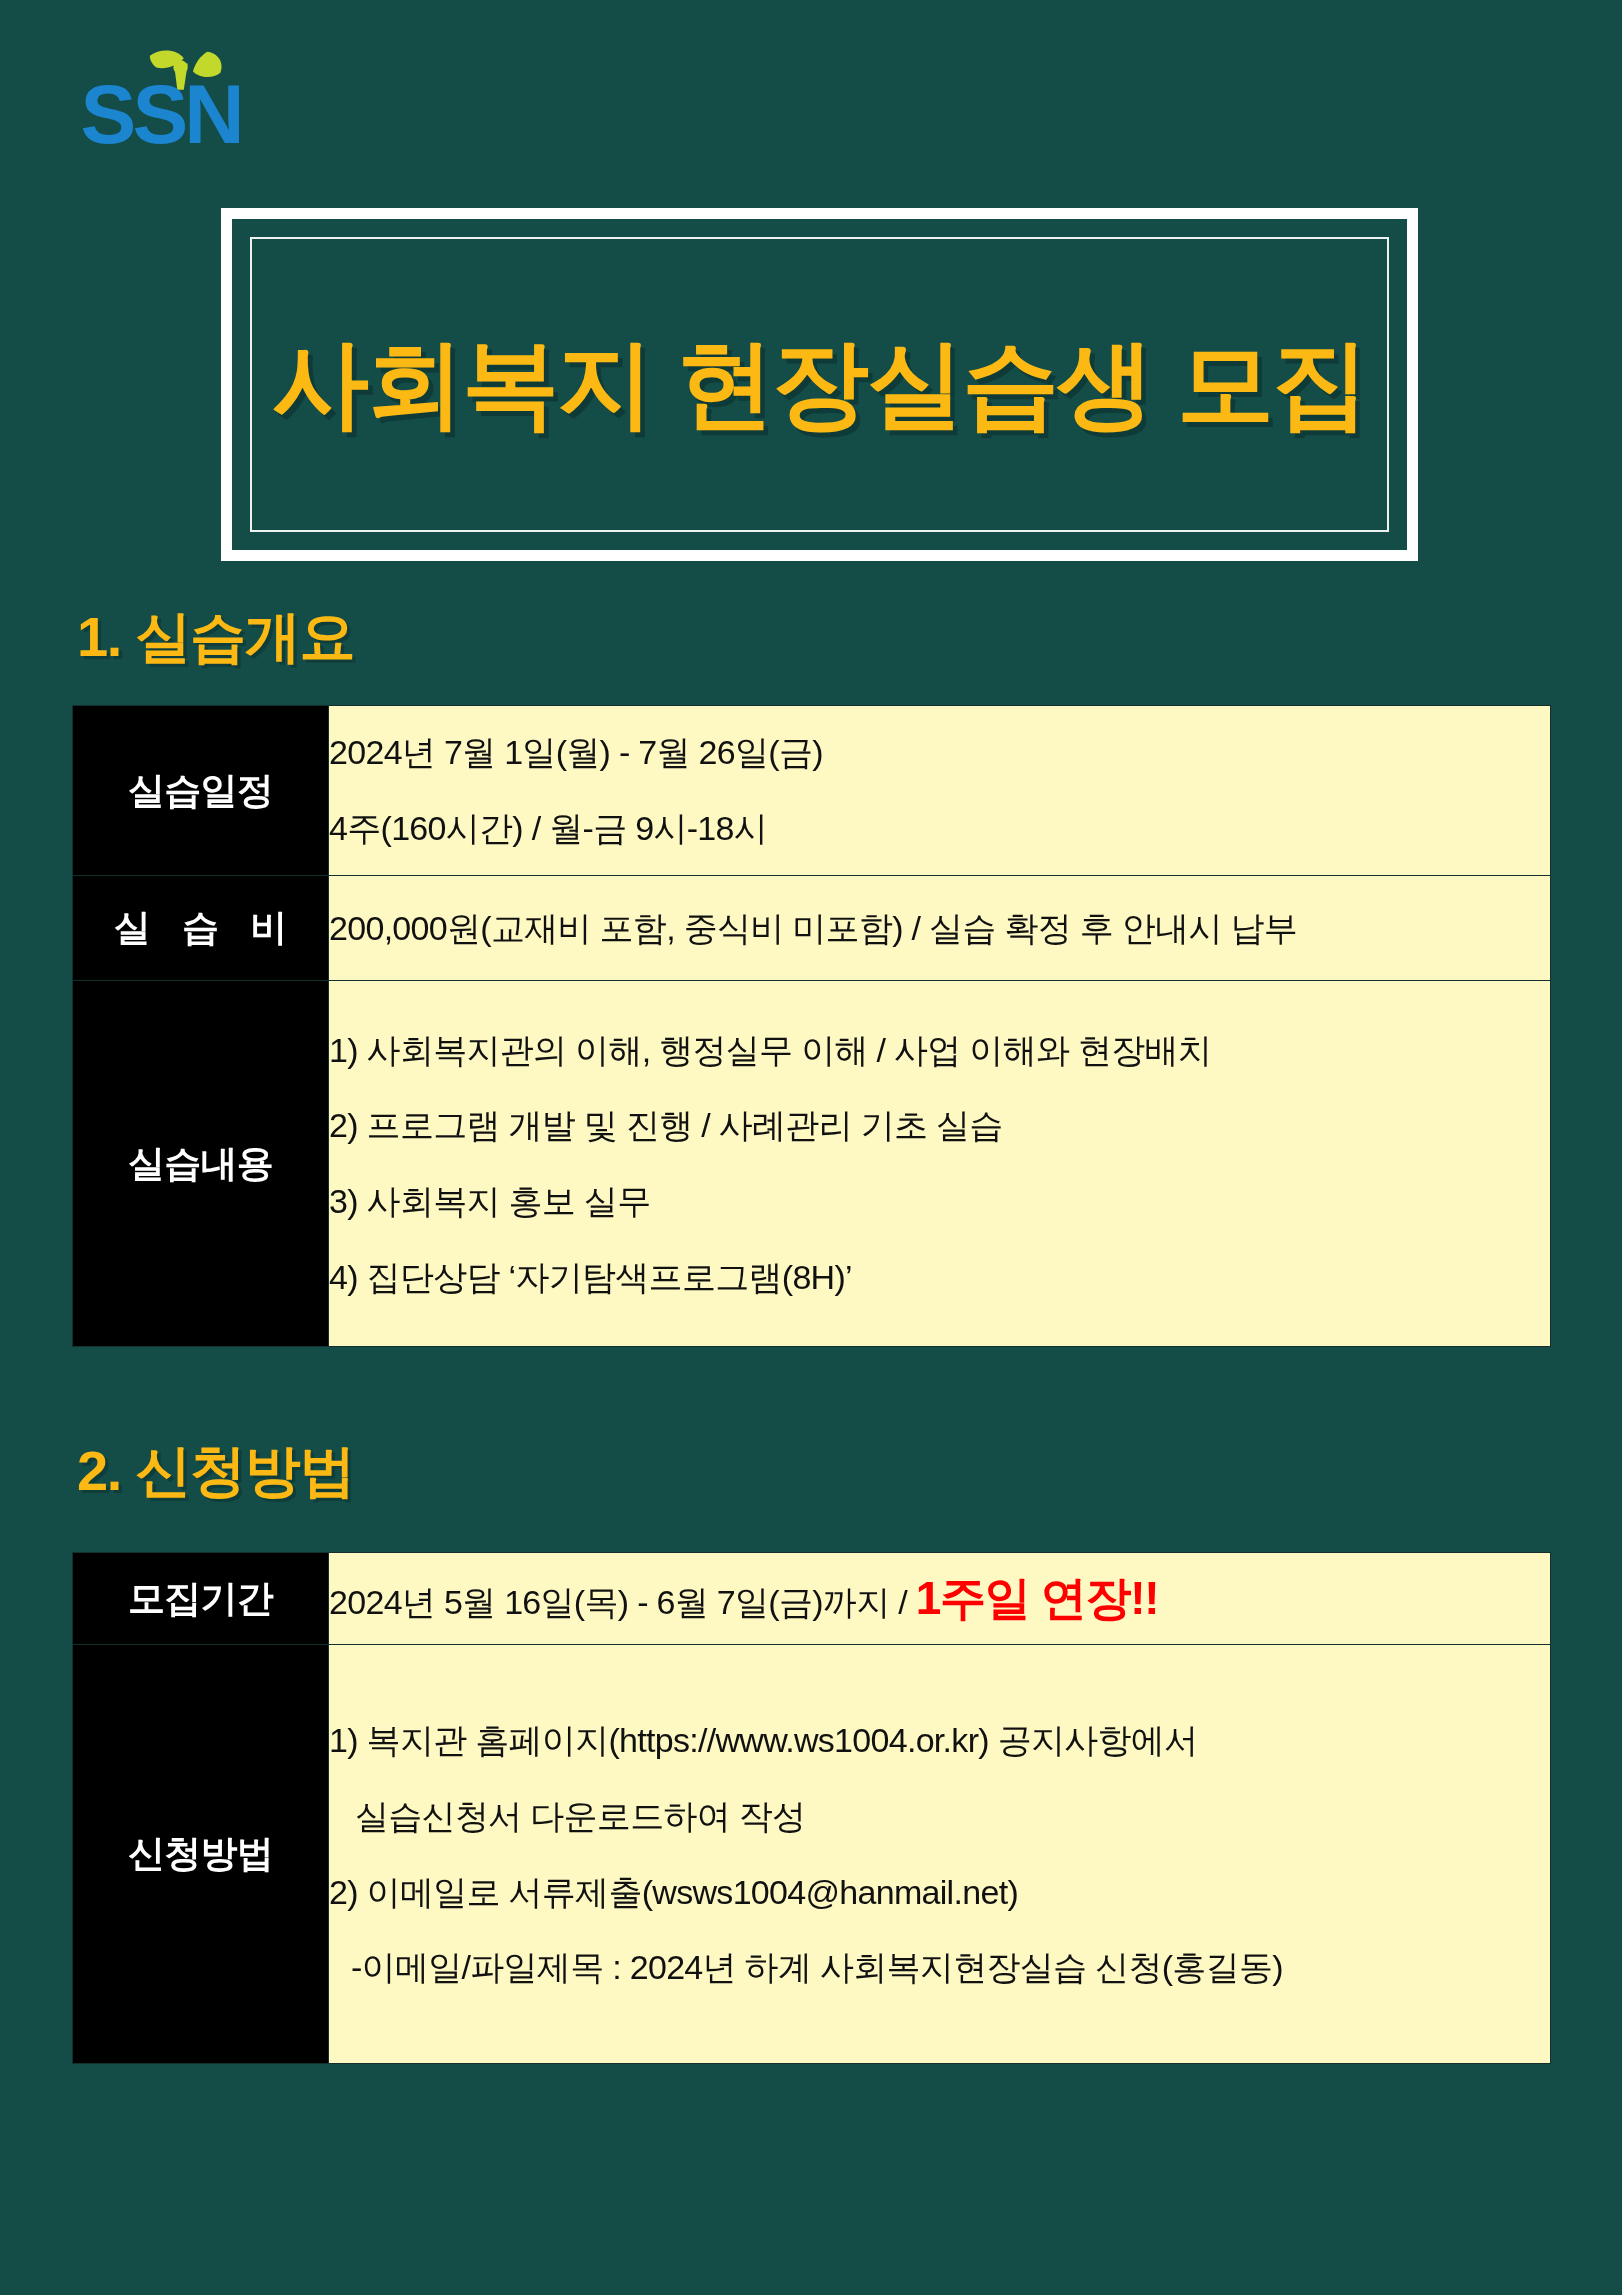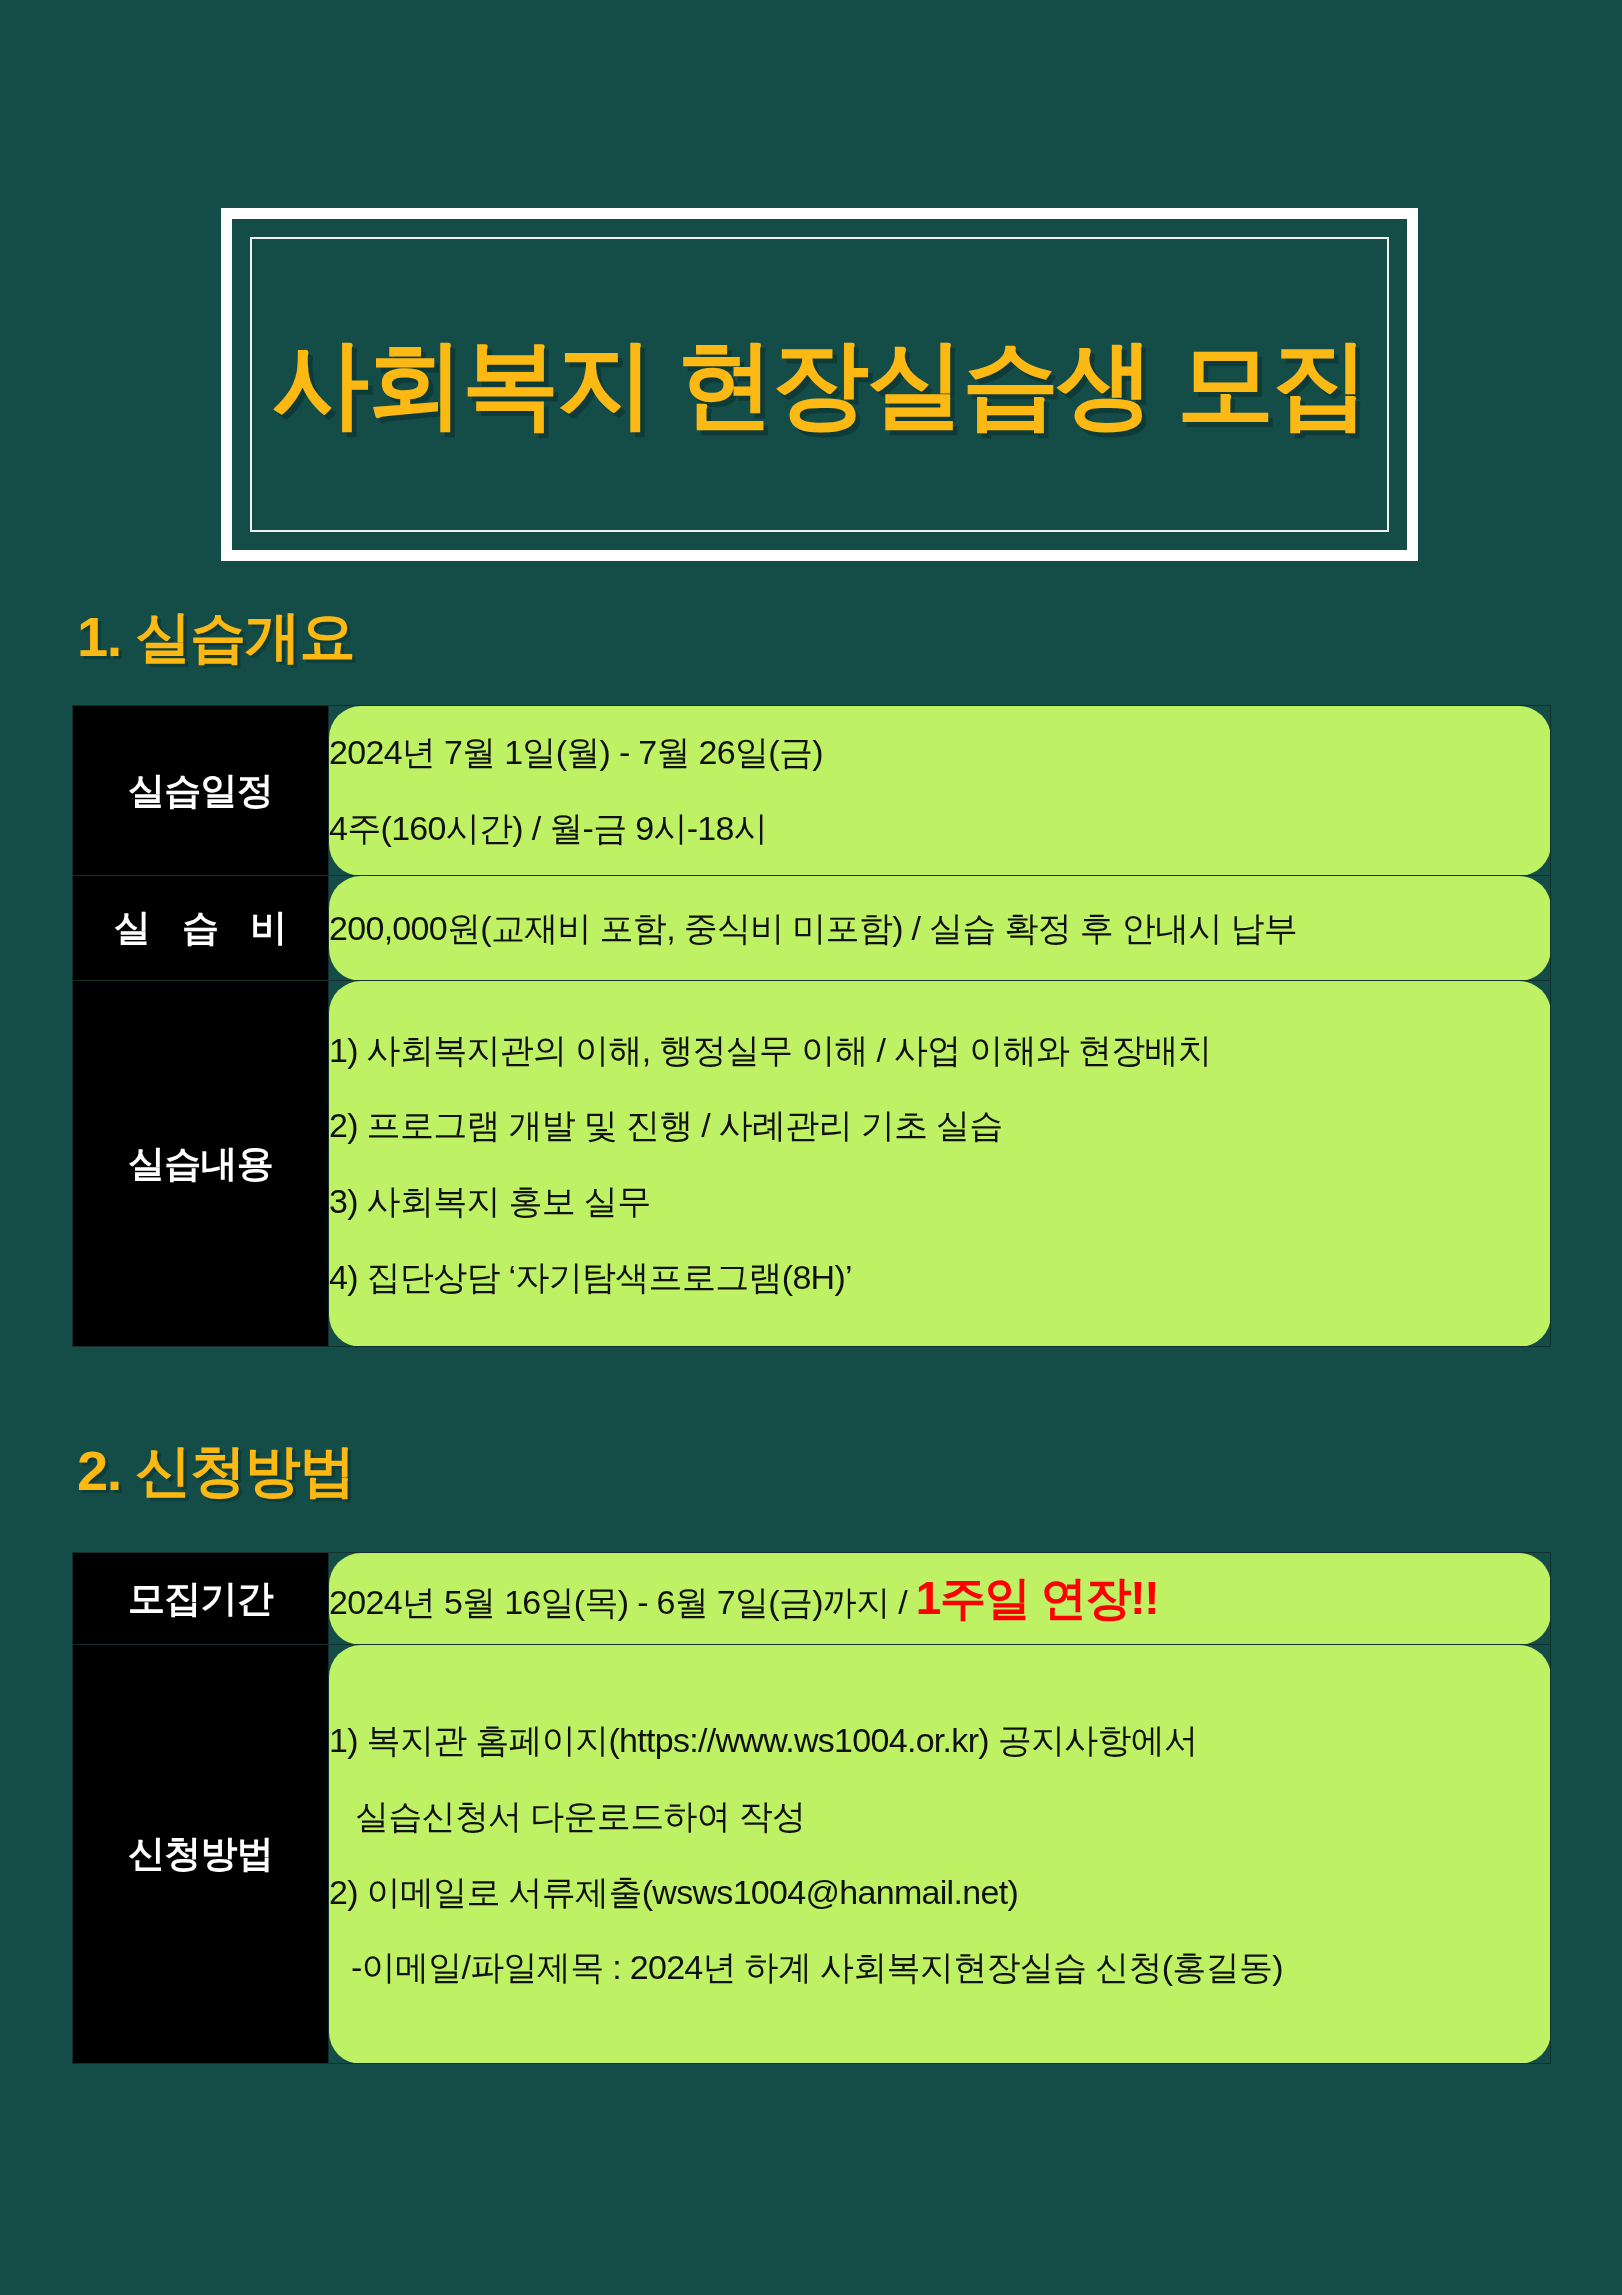--- a/index.html
+++ b/index.html
@@ -112,27 +112,26 @@
     background: #000000;
     color: #ffffff;
     font-size: 37px;
     font-weight: 700;
     text-align: center;
     letter-spacing: -0.7px;
     white-space: nowrap;
   }
   .label-cell.spaced { letter-spacing: 10.5px; text-indent: 10.5px; }
   .content-cell {
-    background: #bef264;
+    background: #fef9c3;
     color: #111111;
     font-size: 34px;
     line-height: 1.55;
     padding: 19.6px 0 19.6px 25px;
     letter-spacing: -0.7px;
-    border-radius: 32px;
   }
   .content-cell .line { white-space: nowrap; display: block; }
   .content-cell .line + .line { margin-top: 23px; }
   .content-cell .indent { padding-left: 26px; }
   .content-cell .indent2 { padding-left: 22px; }
   .emphasis-red {
     color: #ff0000;
     font-size: 46px;
     font-weight: 700;
     letter-spacing: -1.3px;
@@ -144,20 +143,31 @@
   .r-period     { height: 92px; }
   .r-method     { height: 419px; }
   .r-inquiry    { height: 98px; }
 
   .tight-content { padding-top: 9.2px; padding-bottom: 9.2px; }
 </style>
 </head>
 <body>
 
 <div class="header">
+  <div class="logo-mark">
+    <svg width="190" height="111" viewBox="0 0 290 170" xmlns="http://www.w3.org/2000/svg">
+      <g>
+        <path d="M108 18 C124 6 150 8 160 22 C150 34 130 40 118 36 C112 32 108 25 108 18 Z" fill="#c2d92c"></path>
+        <path d="M196 12 C212 14 222 28 216 44 C204 54 184 52 174 42 C178 28 186 18 196 12 Z" fill="#c2d92c"></path>
+        <path d="M145 30 L150 70 L160 70 L166 30 Z" fill="#c2d92c"></path>
+        <circle cx="155" cy="36" r="11" fill="#c2d92c"></circle>
+      </g>
+      <text x="2" y="152" font-family="Liberation Sans, sans-serif" font-size="128" font-weight="700" fill="#1b85d0" letter-spacing="-6">SSN</text>
+    </svg>
+  </div>
 </div>
 
 <div class="title-box">
   <div class="title-inner">
     <div class="title-line l2">사회복지 현장실습생 모집</div>
   </div>
 </div>
 
 <div class="section-heading" id="sec1-heading">1. 실습개요</div>
 

